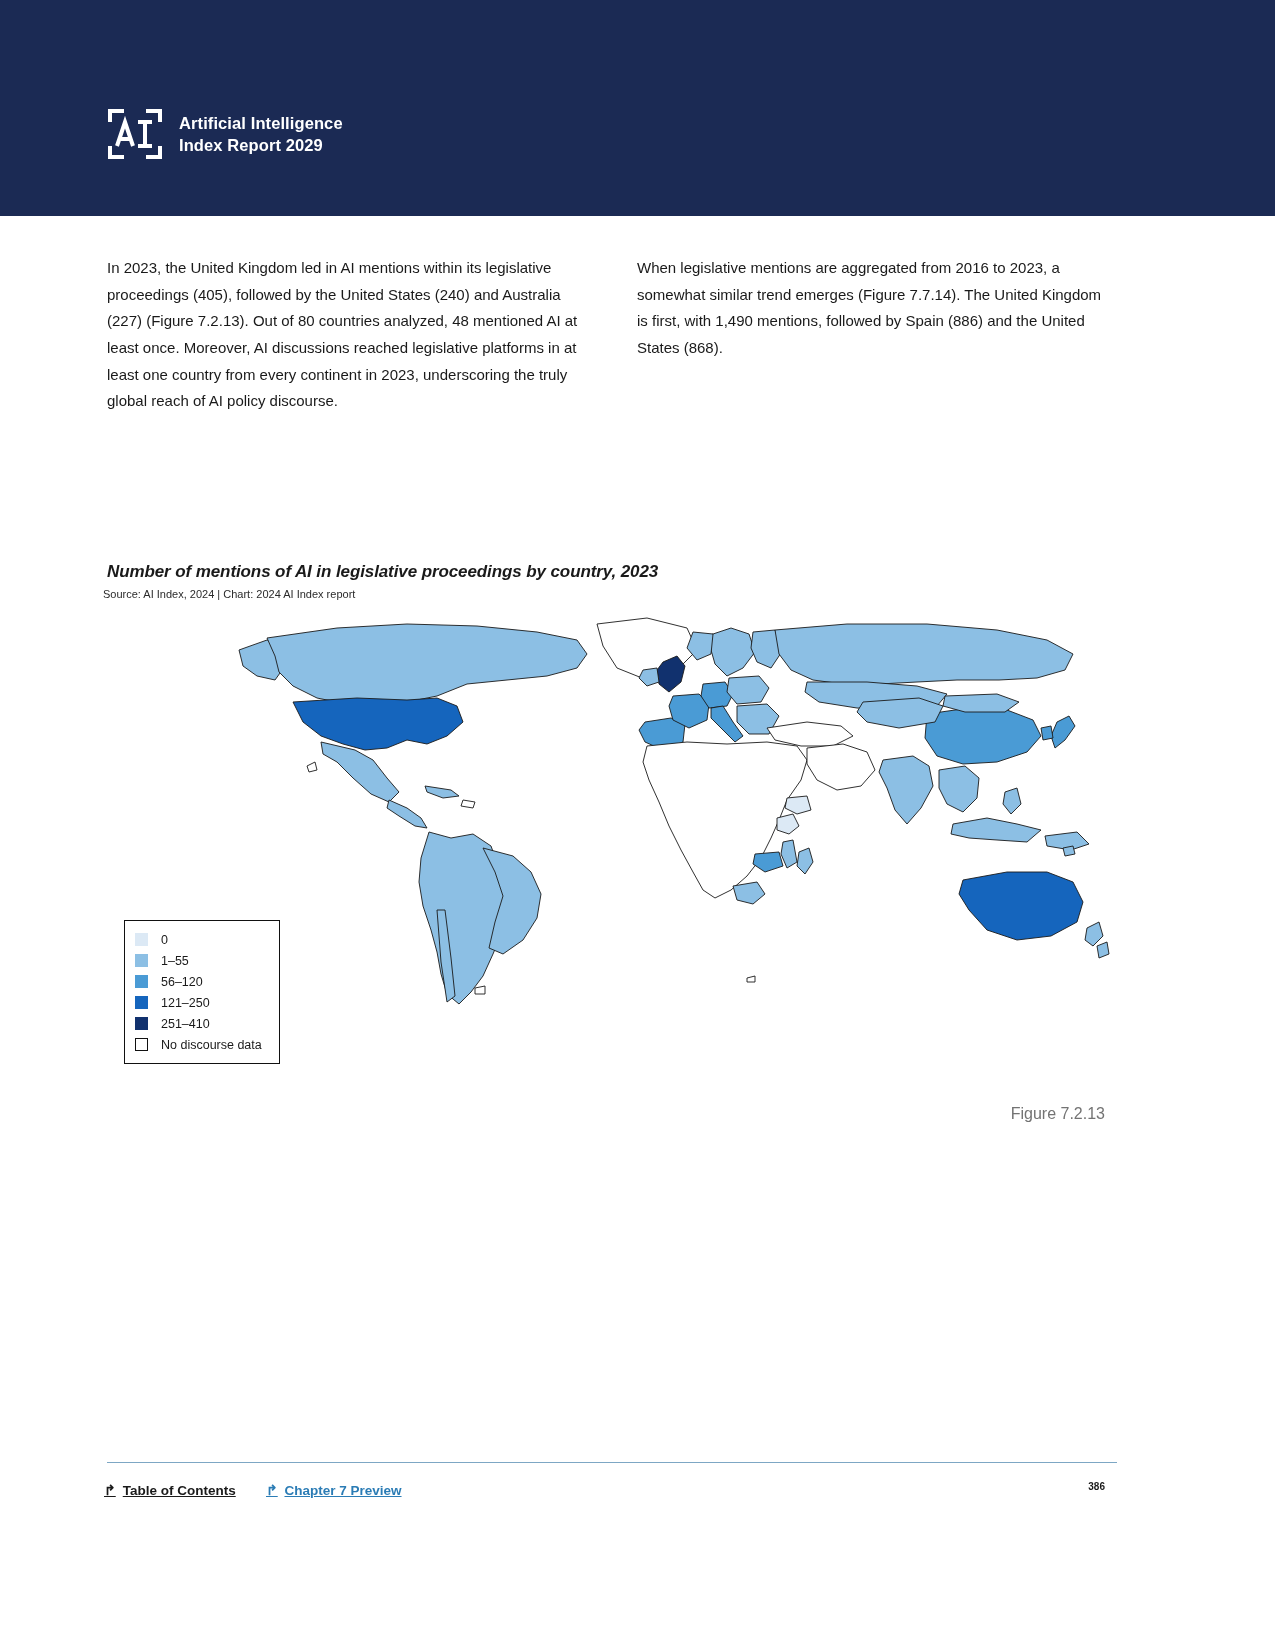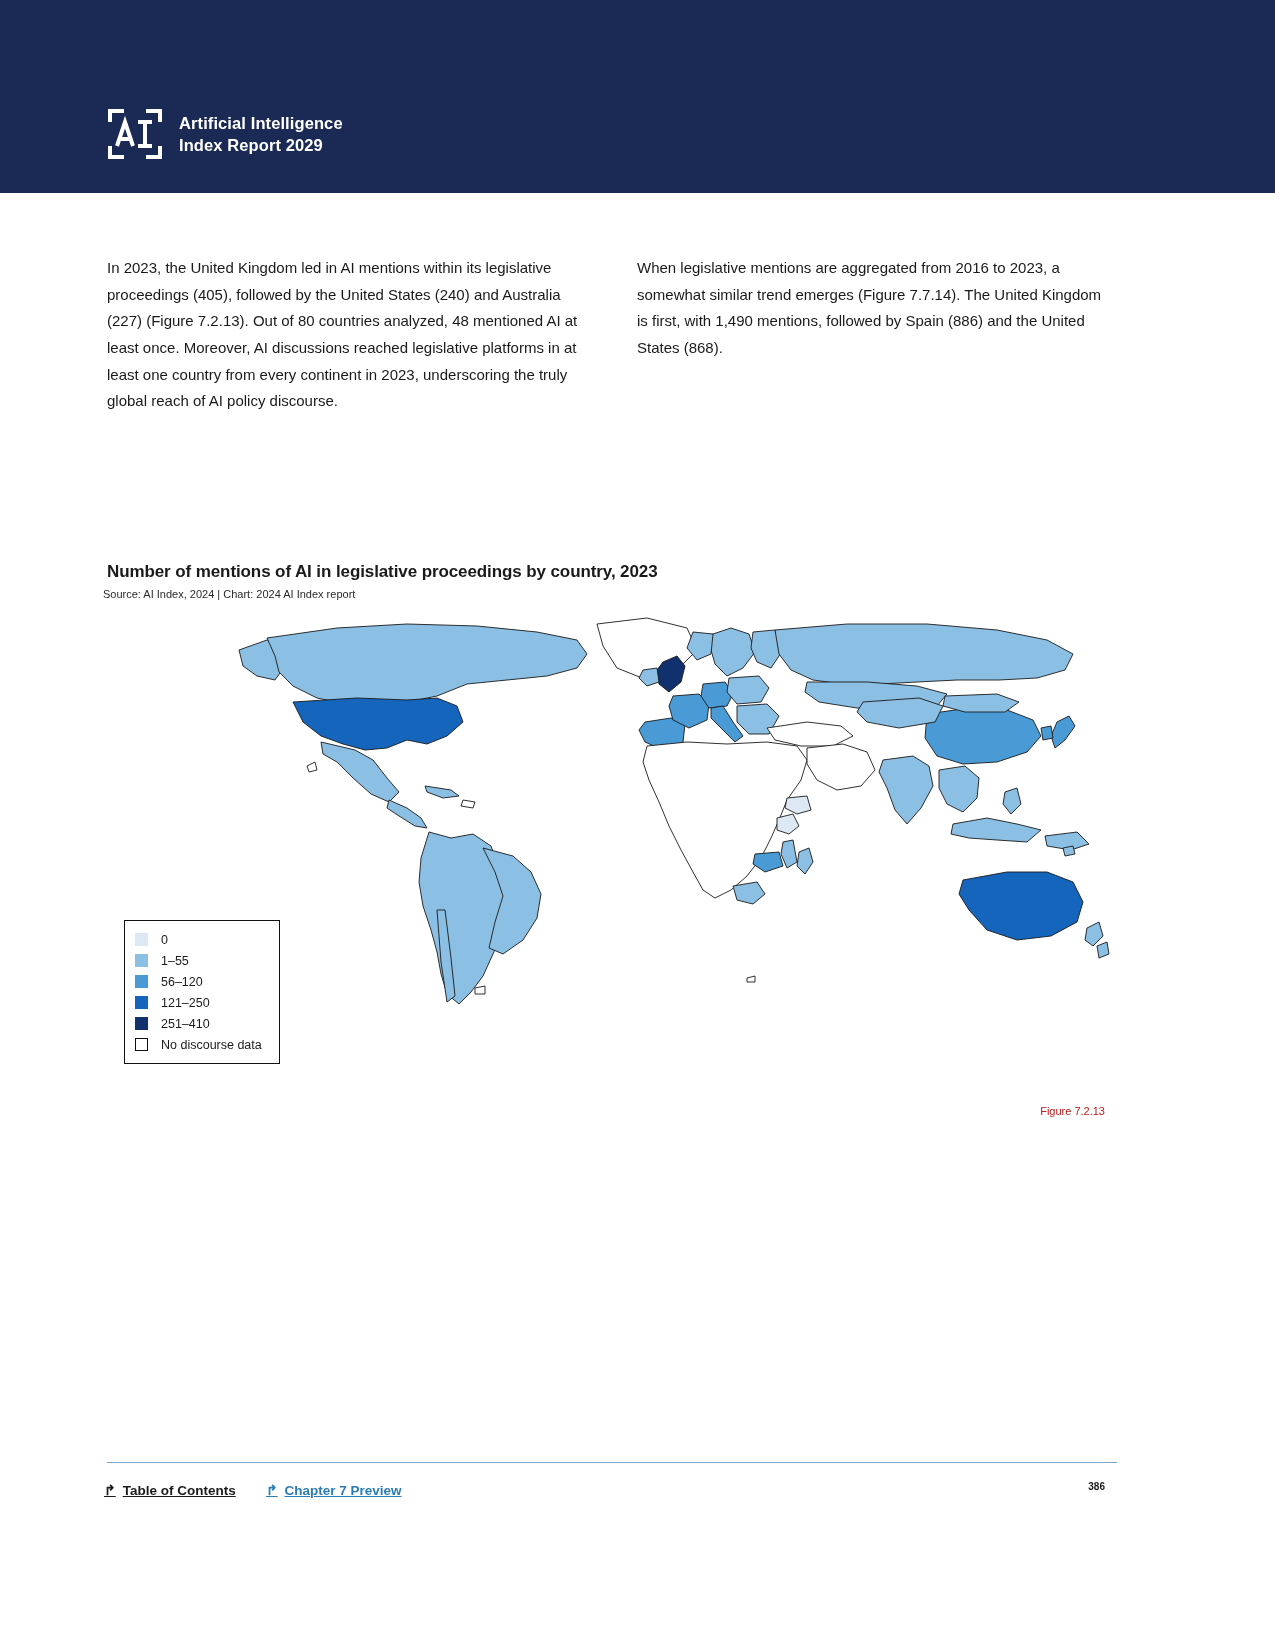--- a/index.html
+++ b/index.html
@@ -14,21 +14,21 @@
     color: #1a1a1a;
     position: relative;
     overflow: hidden;
   }
 
   
   .header {
     position: absolute;
     left: 0; top: 0;
     width: 1275px;
-    height: 193px;
+    height: 216px;
     background: #1b2a54;
   }
   .logo-wrap {
     position: absolute;
     left: 107px;
     top: 108px;
     display: flex;
     align-items: center;
   }
   .logo-mark {
@@ -76,20 +76,21 @@
 
   
   .chart-title {
     position: absolute;
     left: 107px;
     top: 562px;
     font-size: 17px;
     font-weight: bold;
     color: #1a1a1a;
     letter-spacing: -0.1px;
+    font-style: italic;
   }
   .chart-source {
     position: absolute;
     left: 103px;
     top: 588px;
     font-size: 11px;
     color: #2b2b2b;
   }
 
   .map-area {
@@ -131,22 +132,22 @@
   .legend-label {
     font-size: 12.5px;
     color: #1a1a1a;
     white-space: nowrap;
   }
 
   .figure-label {
     position: absolute;
     right: 170px;
     top: 1105px;
-    font-size: 11px;
-    color: #b91c1c;
+    font-size: 16px;
+    color: #737373;
   }
 
   
   .footer-rule {
     position: absolute;
     left: 107px;
     top: 1462px;
     width: 1010px;
     height: 1px;
     background: #7da7c4;

